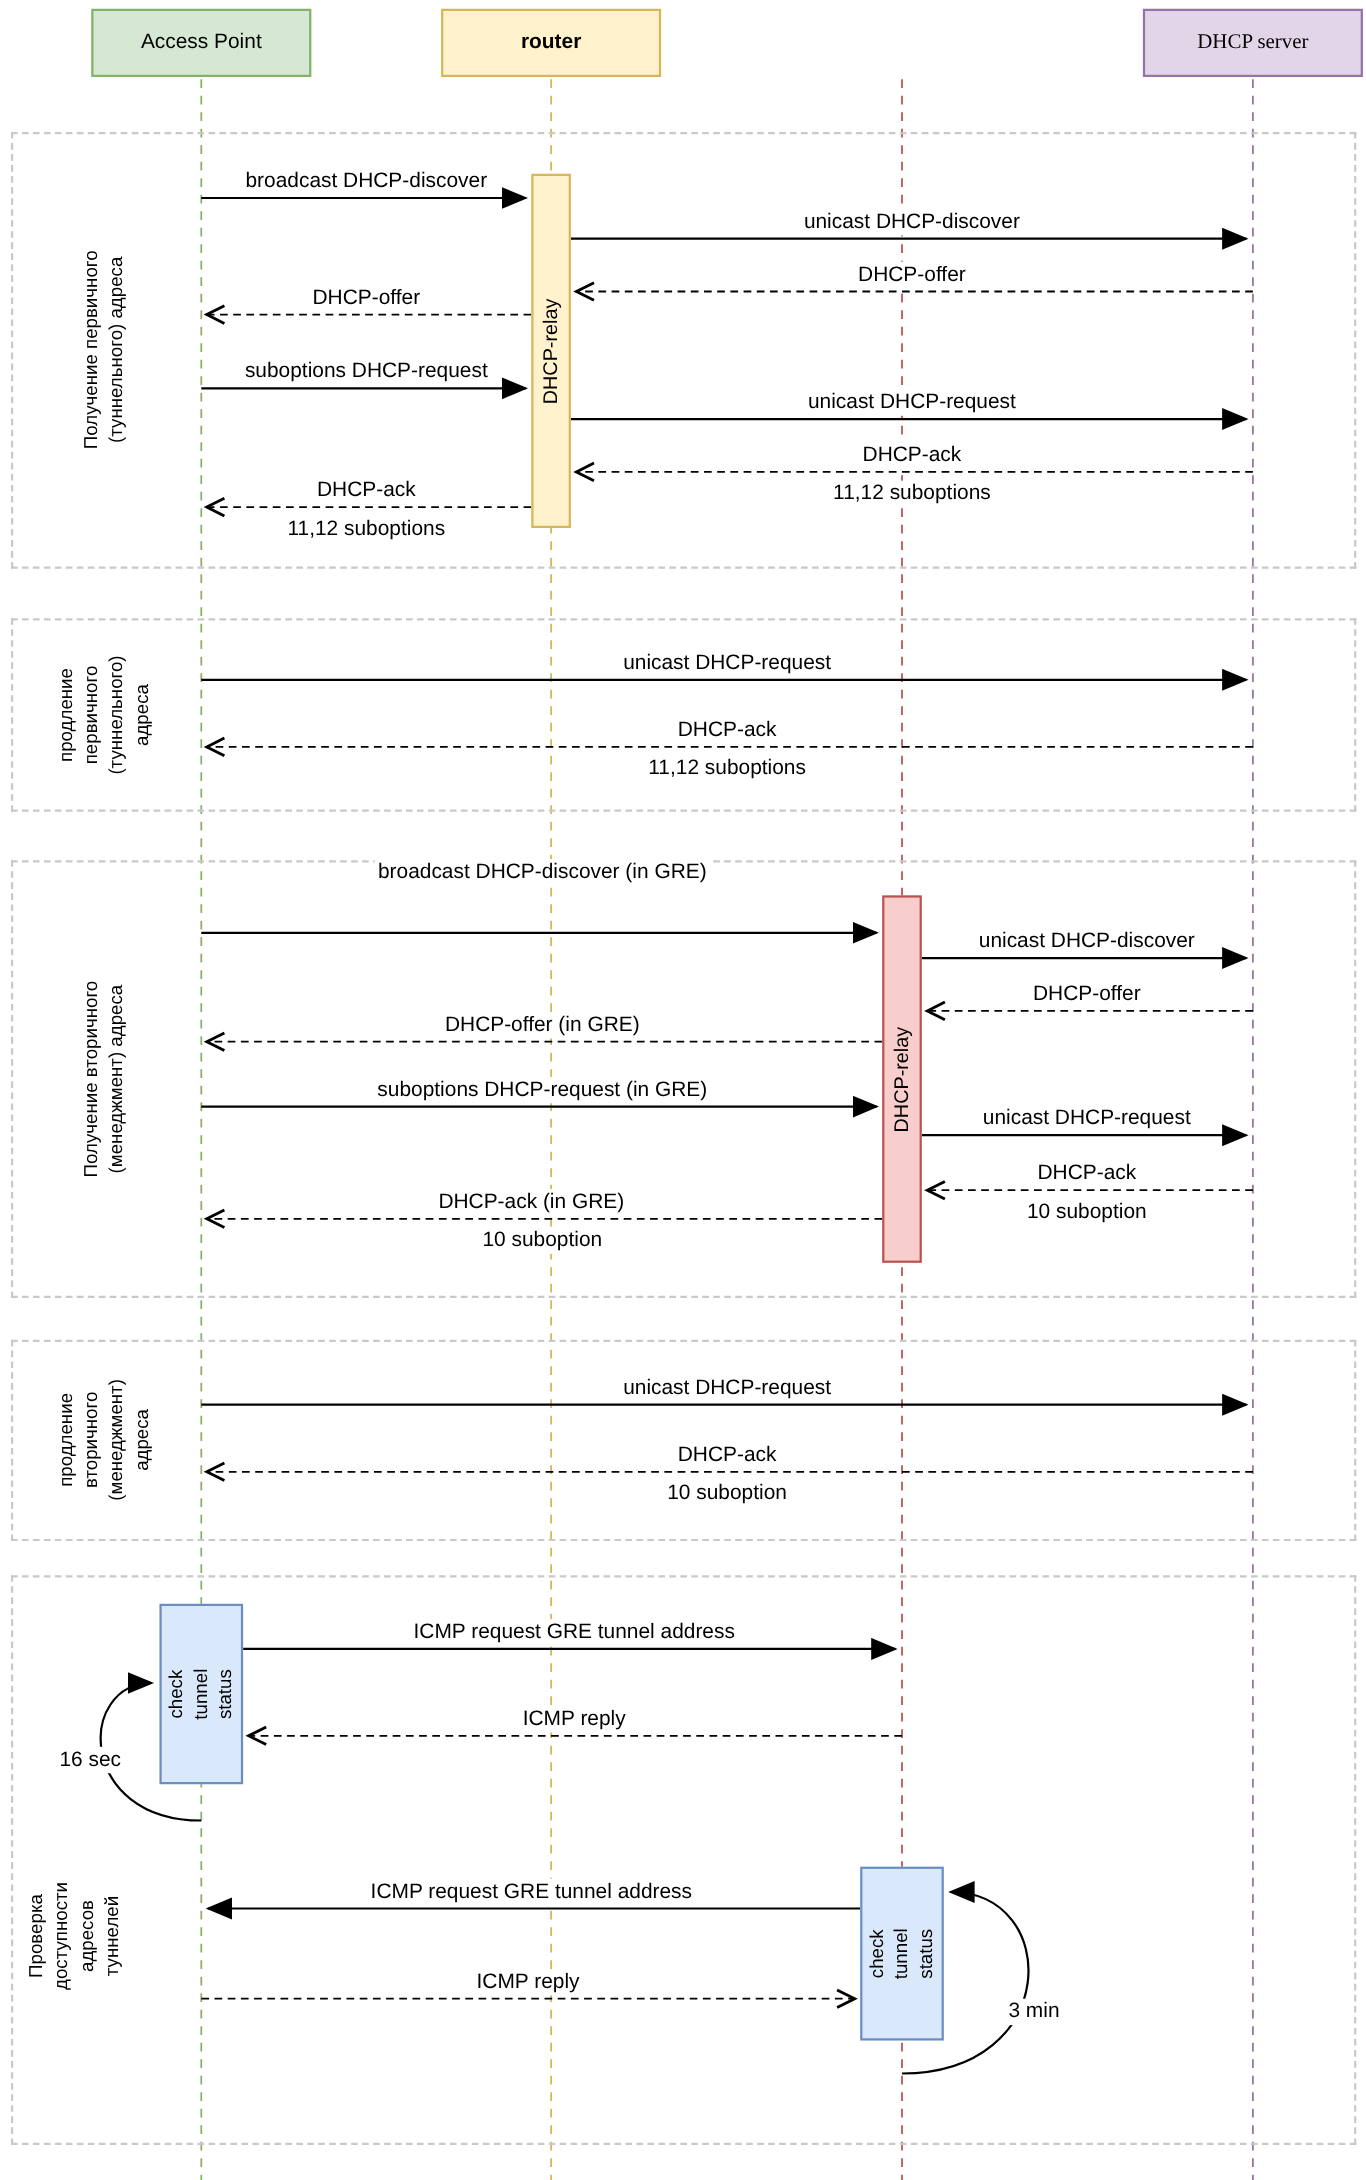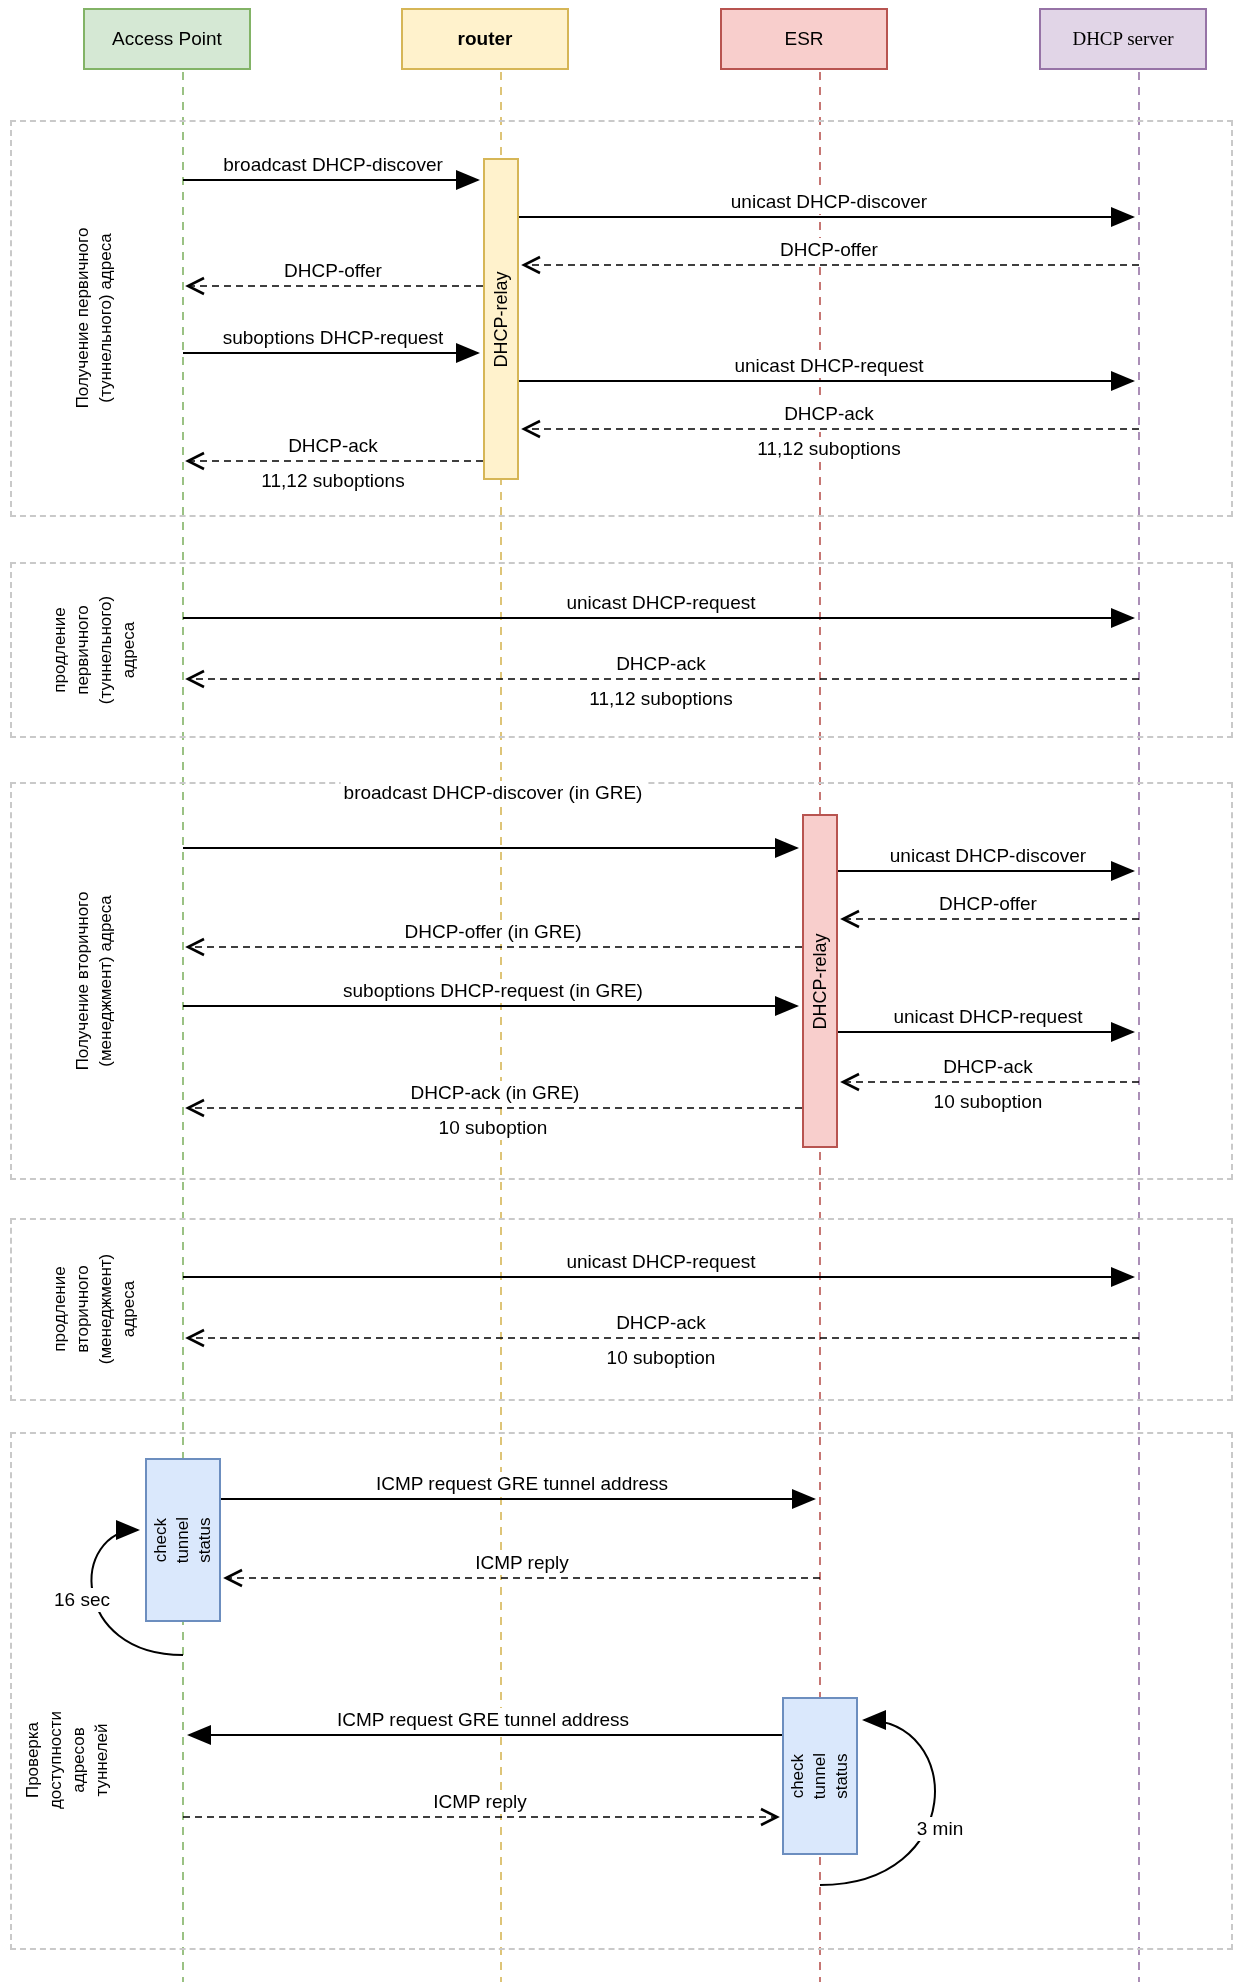--- a/index.html
+++ b/index.html
@@ -3,21 +3,21 @@
 <meta charset="utf-8">
 <style>
   html,body { margin:0; padding:0; background:#ffffff; }
   .canvas {
     position:relative; width:1242px; height:1982px;
     font-family:"Liberation Sans", sans-serif; color:#000;
     overflow:hidden; background:#fff;
   }
   svg.layer { position:absolute; left:0; top:0; }
   .actor {
-    position:absolute; top:8px; width:168px; height:62px;
+    position:absolute; top:8px; width:200px; height:62px;
     display:flex; align-items:center; justify-content:center;
     font-size:19px; border:2px solid #888; box-sizing:border-box;
   }
   .actor-ap   { background:#d5e8d4; border-color:#82b366; }
   .actor-rt   { background:#fff2cc; border-color:#d6b656;font-weight:bold; }
   .actor-esr  { background:#f8cecc; border-color:#b85450; }
   .actor-dhcp { background:#e1d5e7; border-color:#9673a6;font-family:Liberation Serif, serif; }
   .frame {
     position:absolute; left:10px; width:1223px;
     border:2px dashed #c9c9c9; box-sizing:border-box;
@@ -125,23 +125,20 @@
 доступности
 адресов
 туннелей</div>
 
   <div class="actor actor-ap" style="left:83px">
       <span>Access Point</span>
     </div>
   <div class="actor actor-rt" style="left:401px">
       <span>router</span>
     </div>
-  <div class="actor actor-esr" style="left:720px">
-      <span>ESR</span>
-    </div>
   <div class="actor actor-dhcp" style="left:1039px">
       <span>DHCP server</span>
     </div>
 
   <div class="relay relay-rt" style="left:483px; top:158px; width:36px; height:322px">
       <span>DHCP-relay</span>
     </div>
   <div class="relay relay-esr" style="left:802px; top:814px; width:36px; height:334px">
       <span>DHCP-relay</span>
     </div>
@@ -171,21 +168,21 @@
   <div class="ml" style="left:661px; top:687px">11,12 suboptions</div>
 
   <div class="ml" style="left:493px; top:781px">broadcast DHCP-discover (in GRE)</div>
   <div class="ml" style="left:988px; top:844px">unicast DHCP-discover</div>
   <div class="ml" style="left:988px; top:892px">DHCP-offer</div>
   <div class="ml" style="left:493px; top:920px">DHCP-offer (in GRE)</div>
   <div class="ml" style="left:493px; top:979px">suboptions  DHCP-request (in GRE)</div>
   <div class="ml" style="left:988px; top:1005px">unicast DHCP-request</div>
   <div class="ml" style="left:988px; top:1055px">DHCP-ack</div>
   <div class="ml" style="left:988px; top:1090px">10 suboption</div>
-  <div class="ml" style="left:495px; top:1081px">DHCP-ack (in GRE)</div>
+  <div class="ml" style="left:483px; top:1081px">DHCP-ack (in GRE)</div>
   <div class="ml" style="left:493px; top:1116px">10 suboption</div>
 
   <div class="ml" style="left:661px; top:1250px">unicast DHCP-request</div>
   <div class="ml" style="left:661px; top:1311px">DHCP-ack</div>
   <div class="ml" style="left:661px; top:1346px">10 suboption</div>
 
   <div class="ml" style="left:522px; top:1472px">ICMP request  GRE tunnel address</div>
   <div class="ml" style="left:522px; top:1551px">ICMP reply</div>
   <div class="ml" style="left:483px; top:1708px">ICMP request  GRE tunnel address</div>
   <div class="ml" style="left:480px; top:1790px">ICMP reply</div>

